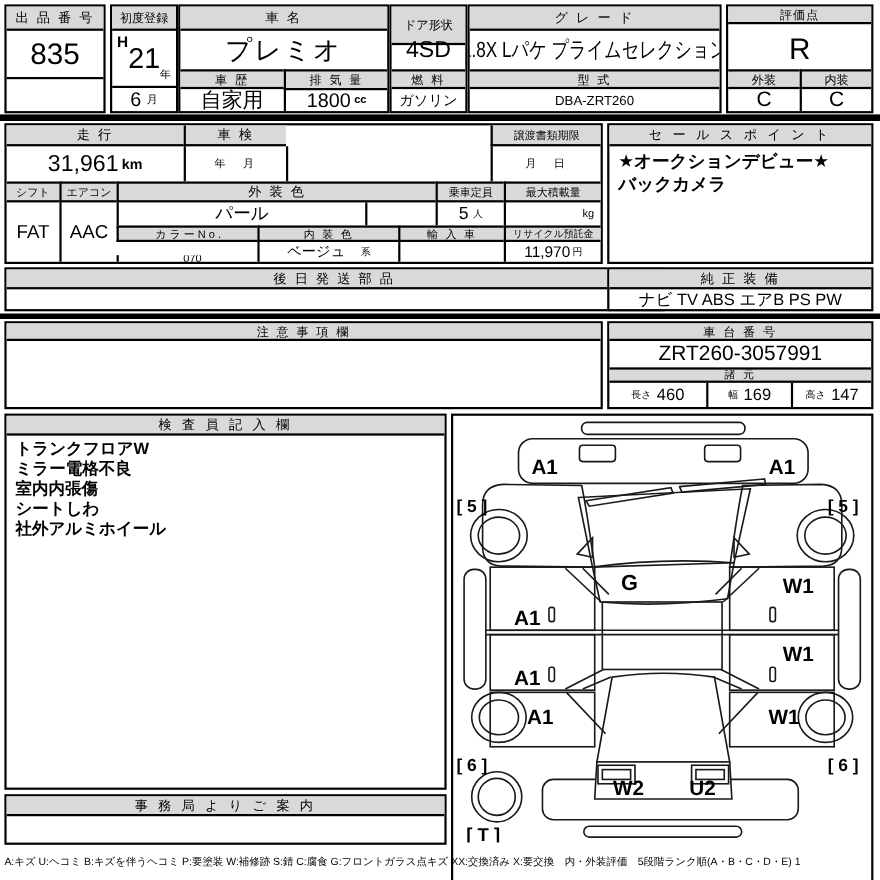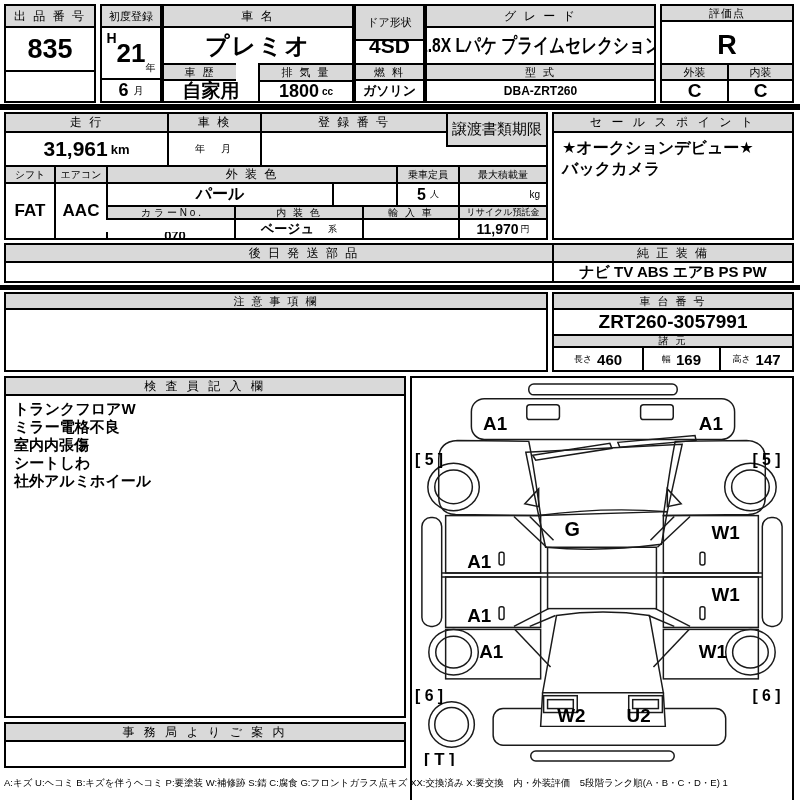--- a/index.html
+++ b/index.html
@@ -5,21 +5,21 @@
   html,body{margin:0;padding:0;background:#fff;}
   #sheet{position:relative;width:800px;height:800px;background:#fff;
          font-family:"Liberation Sans","DejaVu Sans",sans-serif;color:#000;overflow:hidden;}
   .box{position:absolute;border:2px solid #000;background:#fff;box-sizing:border-box;}
   .c{position:absolute;box-sizing:border-box;display:flex;align-items:center;justify-content:center;
      white-space:nowrap;overflow:hidden;}
   .h{background:#d9d9d9;font-size:12px;letter-spacing:2px;}
   .bt{border-top:2px solid #000;}
   .bl{border-left:2px solid #000;}
   .bb{border-bottom:2px solid #000;}
-  .bv{font-weight:bold;}
+  .bv{font-weight:normal;}
   .bar{position:absolute;left:0;width:800px;background:#000;}
   .u{font-size:10px;font-weight:bold;margin-left:3px;}
   .sq{display:inline-block;transform:scaleX(0.78);transform-origin:center;white-space:nowrap;}
   .left{justify-content:flex-start;}
   .lines{display:block;padding:4px 8px;}
   .lines div{font-weight:bold;font-size:15px;line-height:18px;}
   svg text{font-family:"Liberation Sans","DejaVu Sans",sans-serif;}
 </style>
 </head>
 <body>
@@ -41,21 +41,21 @@
     </div>
     <div class="c bt" style="left:0;top:72px;right:0;bottom:0">
       <span class="bv" style="font-size:18px">6</span>
         <span style="font-size:10px;margin-left:5px">月</span>
     </div>
   </div>
 
   <div class="box" style="left:162px;top:4px;width:192px;height:99px">
     <div class="c h bb" style="left:0;top:0;right:0;height:22px">車  名</div>
     <div class="c bv" style="left:0;top:22px;right:0;height:35px;font-size:24px;letter-spacing:2px">プレミオ</div>
-    <div class="c h bt bb" style="left:0;top:57px;width:72px;height:18px;font-size:11px">車 歴</div>
+    <div class="c h bt bb" style="left:0;top:57px;width:94px;height:18px;font-size:11px">車 歴</div>
     <div class="c h bt bb bl" style="left:94px;top:57px;right:0;height:19px;font-size:11px">排 気 量</div>
     <div class="c bv" style="left:0;top:75px;width:94px;bottom:0;font-size:19px">自家用</div>
     <div class="c bl" style="left:94px;top:75px;right:0;bottom:0">
       <span class="bv" style="font-size:18px">1800</span>
         <span class="u">cc</span>
     </div>
   </div>
 
   <div class="box" style="left:354px;top:4px;width:71px;height:99px">
     <div class="c h bb" style="left:0;top:0;right:0;height:35px;font-size:11px;letter-spacing:0">ドア形状</div>
@@ -80,29 +80,29 @@
     <div class="c h bt bb bl" style="left:65px;top:57px;right:0;height:18px;font-size:11px;letter-spacing:0">内装</div>
     <div class="c bv" style="left:0;top:75px;width:65px;bottom:0;font-size:19px">C</div>
     <div class="c bv bl" style="left:65px;top:75px;right:0;bottom:0;font-size:19px">C</div>
   </div>
 
   <div class="bar" style="top:104px;height:6px"></div>
 
   <div class="box" style="left:4px;top:112px;width:544px;height:128px">
     <div class="c h bb" style="left:0;top:0;width:161px;height:19px">走 行</div>
     <div class="c h bb bl" style="left:161px;top:0;width:93px;height:19px">車 検</div>
-    <div class="c h bb bl" style="left:254px;top:0;width:186px;height:19px">登 録 番 号</div>
-    <div class="c h bb bl" style="left:440px;top:0;right:0;height:33px;font-size:15px;letter-spacing:0">譲渡書類期限</div>
+    <div class="c h bb bl" style="left:440px;top:0;right:0;height:19px;font-size:10px;letter-spacing:0">譲渡書類期限</div>
 
     <div class="c" style="left:0;top:19px;width:161px;height:32px">
       <span class="bv" style="font-size:21px">31,961</span>
         <span class="u" style="font-size:13px">km</span>
     </div>
     <div class="c bl" style="left:161px;top:19px;width:93px;height:32px;font-size:10px;letter-spacing:3px">年　月</div>
     <div class="c bl" style="left:254px;top:19px;width:186px;height:32px"></div>
+    <div class="c bl" style="left:440px;top:19px;right:0;height:32px;font-size:10px;letter-spacing:3px">月　日</div>
 
     <div class="c h bt bb" style="left:0;top:51px;width:48px;height:19px;font-size:10px;letter-spacing:0">シフト</div>
     <div class="c h bt bb bl" style="left:48px;top:51px;width:52px;height:19px;font-size:10px;letter-spacing:0">エアコン</div>
     <div class="c h bt bb bl" style="left:100px;top:51px;width:290px;height:19px">外 装 色</div>
     <div class="c h bt bb bl" style="left:390px;top:51px;width:62px;height:19px;font-size:10px;letter-spacing:0">乗車定員</div>
     <div class="c h bt bb bl" style="left:452px;top:51px;right:0;height:19px;font-size:10px;letter-spacing:0">最大積載量</div>
 
     <div class="c bv" style="left:0;top:70px;width:48px;bottom:0;font-size:17px">FAT</div>
     <div class="c bv bl" style="left:48px;top:70px;width:52px;bottom:0;font-size:17px">AAC</div>
 
@@ -112,21 +112,21 @@
       <span class="bv" style="font-size:16px">5</span>
         <span style="font-size:9px;margin-left:4px">人</span>
     </div>
     <div class="c bl" style="left:452px;top:70px;right:0;height:21px;justify-content:flex-end;padding-right:6px;font-size:10px">kg</div>
 
     <div class="c h bt bb bl" style="left:100px;top:91px;width:128px;height:15px;font-size:10px;letter-spacing:0">カ ラ ー N o .</div>
     <div class="c h bt bb bl" style="left:228px;top:91px;width:128px;height:15px;font-size:10px">内 装 色</div>
     <div class="c h bt bb bl" style="left:356px;top:91px;width:96px;height:15px;font-size:10px">輸 入 車</div>
     <div class="c h bt bb bl" style="left:452px;top:91px;right:0;height:15px;font-size:9px;letter-spacing:0">リサイクル預託金</div>
 
-    <div class="c bv bl" style="left:100px;top:118px;width:136px;bottom:0;font-size:13px">070</div>
+    <div class="c bv bl" style="left:100px;top:118px;width:136px;bottom:0;font-size:10px">070</div>
     <div class="c bl" style="left:228px;top:106px;width:128px;bottom:0">
       <span class="bv" style="font-size:13px">ベージュ</span>
         <span style="font-size:9px;margin-left:14px">系</span>
     </div>
     <div class="c bl" style="left:356px;top:106px;width:96px;bottom:0"></div>
     <div class="c bl" style="left:452px;top:106px;right:0;bottom:0">
       <span class="bv" style="font-size:14px">11,970</span>
         <span style="font-size:9px;margin-left:2px">円</span>
     </div>
   </div>

